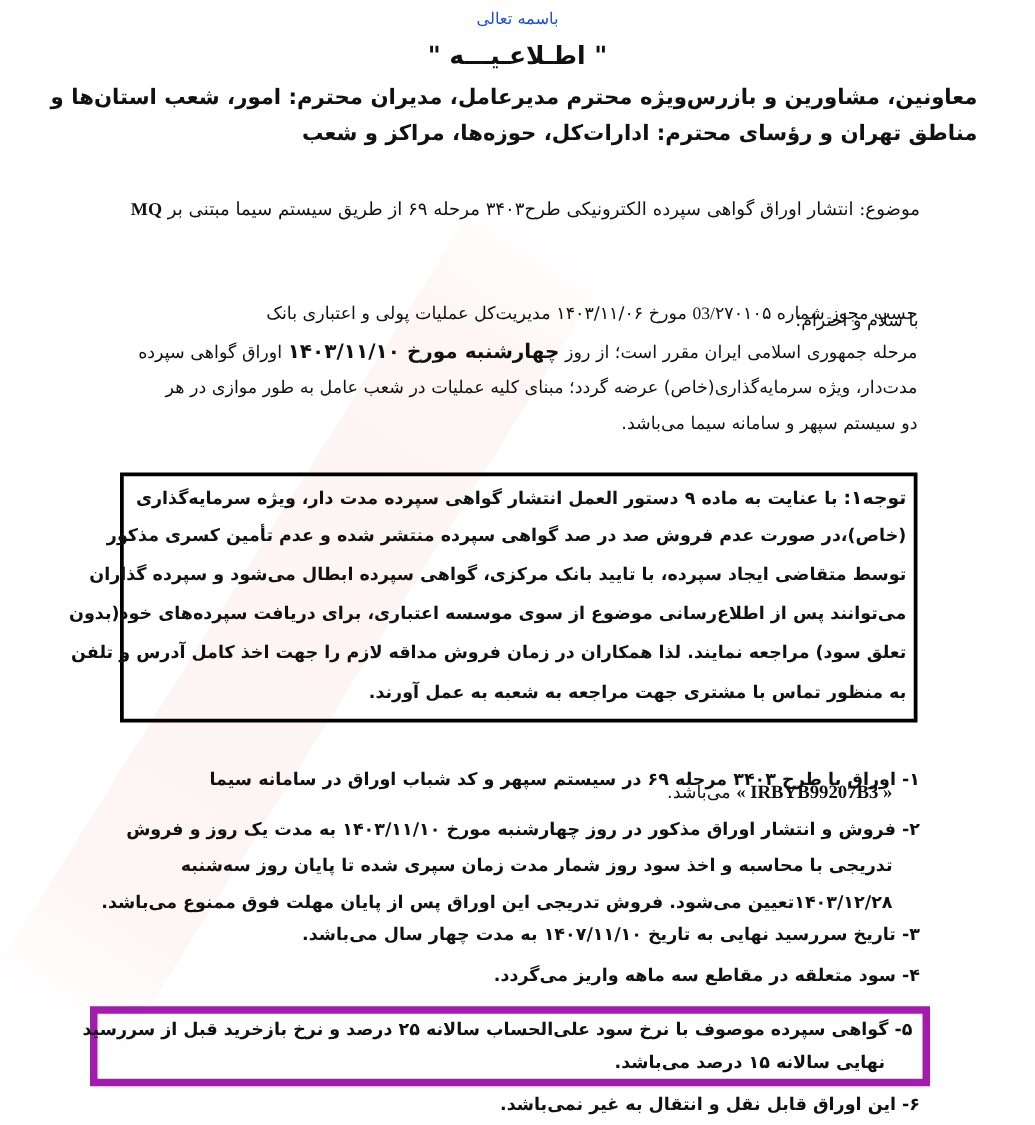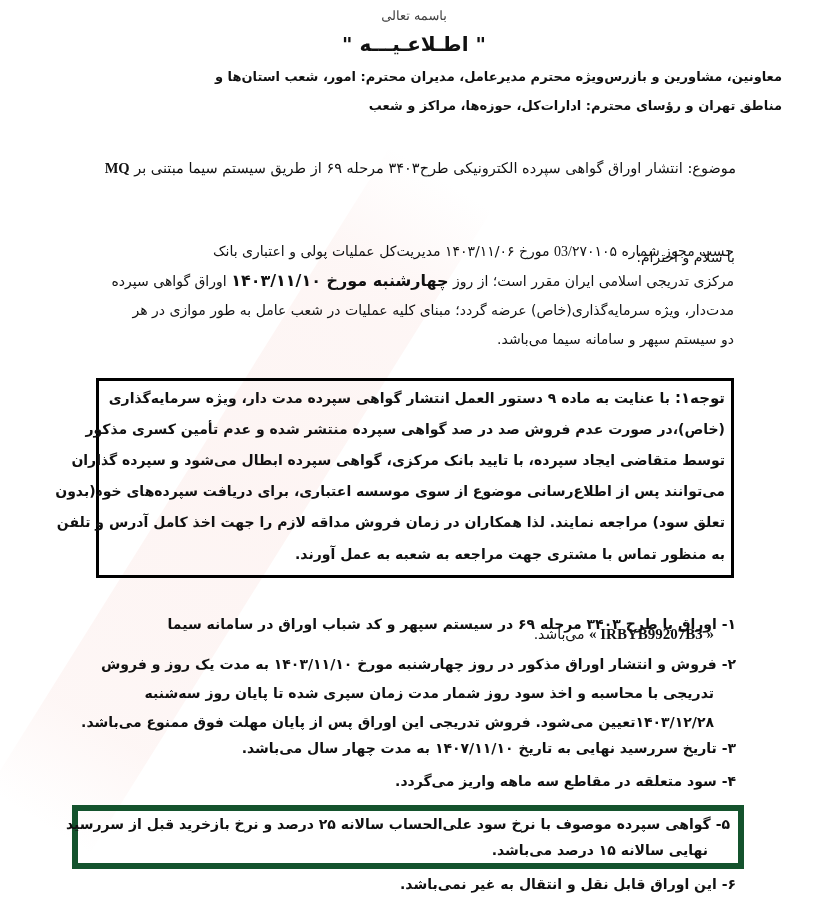--- a/index.html
+++ b/index.html
@@ -39,33 +39,33 @@
       white-space: nowrap;
       line-height: 1;
       direction: rtl;
     }
     .bismillah {
       top: 9px;
       left: 0; width: 828px;
       text-align: center;
       font-family: "DejaVu Serif", "Liberation Serif", serif;
       font-size: 13px;
-      color: #404040;
+      color: #1d4ed8;
     }
     .title {
       top: 34px;
       left: 0; width: 828px;
       text-align: center;
       font-size: 20px;
       font-weight: bold;
       letter-spacing: 1px;
     }
     .addressee {
       right: 46px;
-      font-size: 13px;
+      font-size: 17px;
       font-weight: bold;
     }
     .subject {
       top: 161px;
       right: 92px;
       font-size: 14.5px;
       font-family: "DejaVu Serif", "Liberation Serif", serif;
     }
     .body-text {
       font-size: 14px;
@@ -84,21 +84,21 @@
     .notice-box .line {
       font-size: 14px;
       font-weight: bold;
     }
     .red-box {
       position: absolute;
       left: 72px;
       top: 805px;
       width: 672px;
       height: 64px;
-      border: 6px solid #14532d;
+      border: 6px solid #a21caf;
       box-sizing: border-box;
     }
     .item {
       font-size: 14px;
       font-weight: bold;
     }
     .latin {
       font-family: "Liberation Serif", "DejaVu Serif", serif;
       font-weight: bold;
       direction: ltr;
@@ -123,21 +123,21 @@
     <span>انتشار اوراق گواهی سپرده الکترونیکی طرح۳۴۰۳ مرحله ۶۹ از طریق سیستم سیما مبتنی بر</span>
     <span class="latin">MQ</span>
   </div>
 
   <div class="line body-text" style="top:212px; right:93px;margin-top:38px;">با سلام و احترام؛</div>
 
   <div class="line body-text" style="top:244px; right:94px;">
     <span>حسب مجوز شماره </span><span class="latin" style="font-weight:normal;">03/۲۷۰۱۰۵</span><span> مورخ ۱۴۰۳/۱۱/۰۶ مدیریت‌کل عملیات پولی و اعتباری بانک</span>
   </div>
   <div class="line body-text" style="top:273px; right:94px;">
-    <span>مرکزی تدریجی اسلامی ایران مقرر است؛ از روز </span><span class="bold" style="font-size:16px;">چهارشنبه مورخ ۱۴۰۳/۱۱/۱۰</span><span> اوراق گواهی سپرده</span>
+    <span>مرحله جمهوری اسلامی ایران مقرر است؛ از روز </span><span class="bold" style="font-size:16px;">چهارشنبه مورخ ۱۴۰۳/۱۱/۱۰</span><span> اوراق گواهی سپرده</span>
   </div>
   <div class="line body-text" style="top:303px; right:94px;">مدت‌دار، ویژه سرمایه‌گذاری(خاص) عرضه گردد؛ مبنای کلیه عملیات در شعب عامل به طور موازی در هر</div>
   <div class="line body-text" style="top:332px; right:94px;">دو سیستم سپهر و سامانه سیما می‌باشد.</div>
 
   <div class="notice-box">
     <div class="line" style="top:10px; right:6px;">
       <span style="font-size:15px;">توجه۱:</span><span> با عنایت به ماده ۹ دستور العمل انتشار گواهی سپرده مدت دار، ویژه سرمایه‌گذاری</span>
     </div>
     <div class="line" style="top:41px; right:6px;">(خاص)،در صورت عدم فروش صد در صد گواهی سپرده منتشر شده و عدم تأمین کسری مذکور</div>
     <div class="line" style="top:72px; right:6px;">توسط متقاضی ایجاد سپرده، با تایید بانک مرکزی، گواهی سپرده ابطال می‌شود و سپرده گذاران</div>

